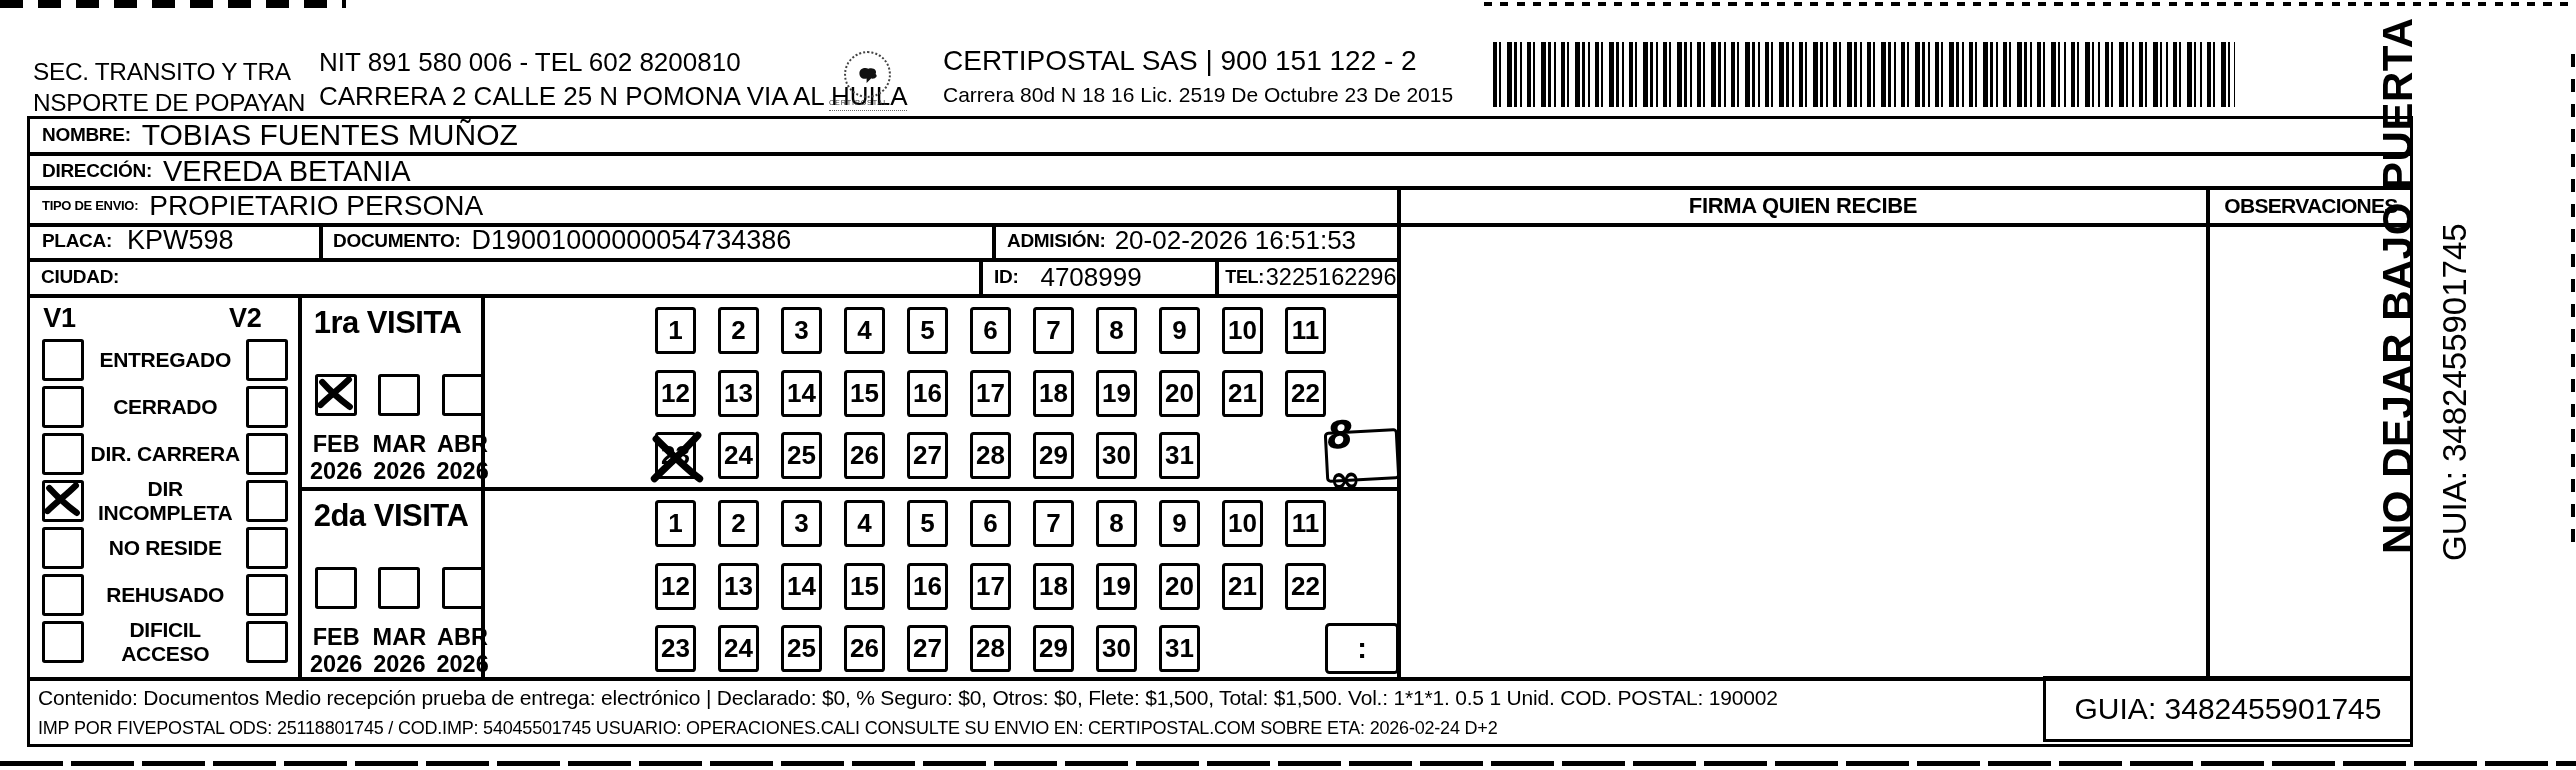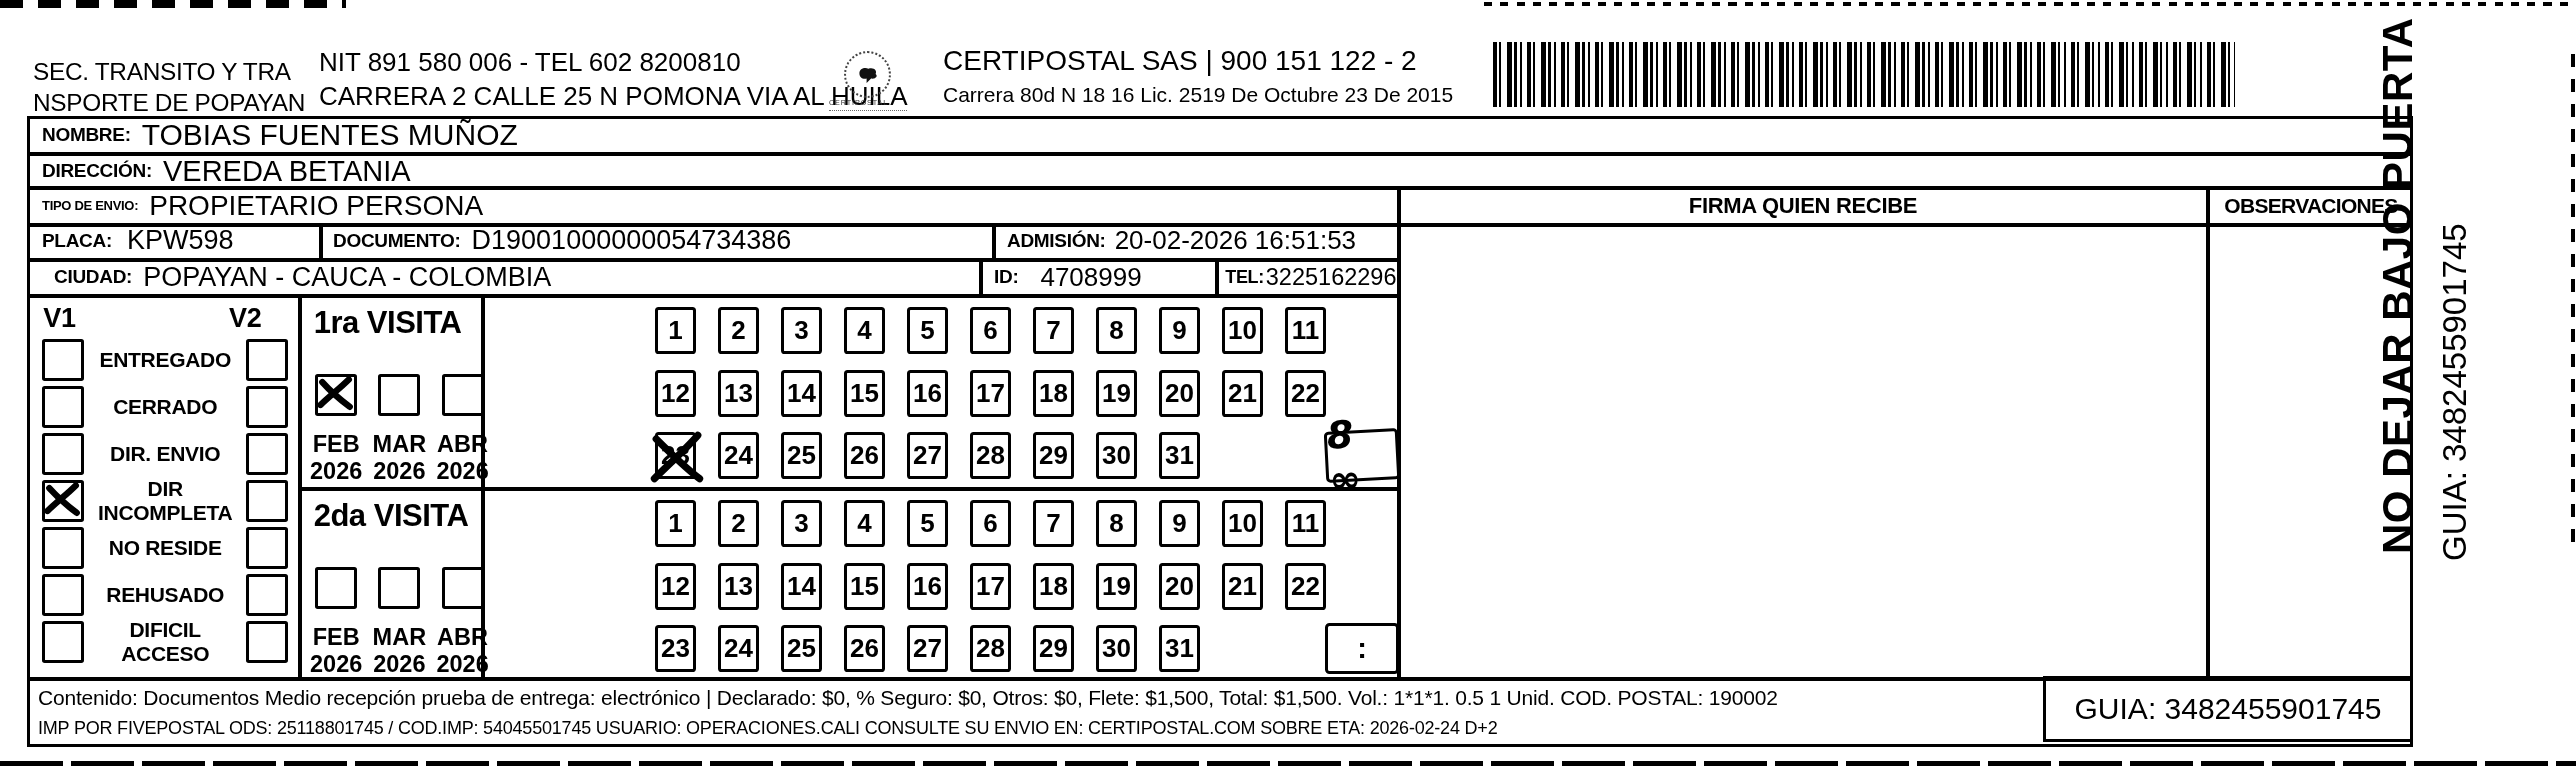--- a/index.html
+++ b/index.html
@@ -102,23 +102,22 @@
     <span style="font-size:27px;">KPW598</span>
   </div>
   <div class="cellrow" style="left:322px;top:224px;width:670px;height:33px;">
     <span class="lbl" style="font-size:19px;">DOCUMENTO:</span>
     <span style="font-size:27px;">D19001000000054734386</span>
   </div>
   <div class="cellrow" style="left:996px;top:224px;width:401px;height:33px;gap:9px;">
     <span class="lbl" style="font-size:19px;">ADMISIÓN:</span>
     <span style="font-size:26px;">20-02-2026 16:51:53</span>
   </div>
-  <div class="cellrow" style="left:43px;top:260px;width:949px;height:34px;">
+  <div class="cellrow" style="left:30px;top:260px;width:949px;height:34px;">
     <span class="lbl" style="font-size:19px;">CIUDAD:</span>
-    <span style="font-size:27px;">POPAYAN - CAUCA - COLOMBIA</span>
   </div>
   <div class="cellrow" style="left:983px;top:260px;width:232px;height:34px;gap:22px;">
     <span class="lbl" style="font-size:19px;">ID:</span>
     <span style="font-size:26px;">4708999</span>
   </div>
   <div class="cellrow" style="left:1218px;top:260px;width:178px;height:34px;gap:1.8px;padding-left:7.2px;">
     <span class="lbl" style="font-size:18px;">TEL:</span>
     <span style="font-size:23.5px;">3225162296</span>
   </div>
 
@@ -140,21 +139,21 @@
           <div class="status-label">ENTREGADO</div>
           <div class="cbox"></div>
         </div>
         <div class="status-row" style="top: 88px;">
           <div class="cbox"></div>
           <div class="status-label">CERRADO</div>
           <div class="cbox"></div>
         </div>
         <div class="status-row" style="top: 135px;">
           <div class="cbox"></div>
-          <div class="status-label">DIR. ENVIO</div>
+          <div class="status-label">DIR. CARRERA</div>
           <div class="cbox"></div>
         </div>
         <div class="status-row" style="top: 182px;">
           <div class="cbox">
             <svg class="xmark" viewBox="0 0 46 46">
               <path d="M8 10 C16 19,26 28,38 37 M37 7 C27 17,15 26,6 35" stroke="#000" stroke-width="7" stroke-linecap="round" fill="none"></path>
             </svg>
           </div>
           <div class="status-label">DIR INCOMPLETA</div>
           <div class="cbox"></div>

